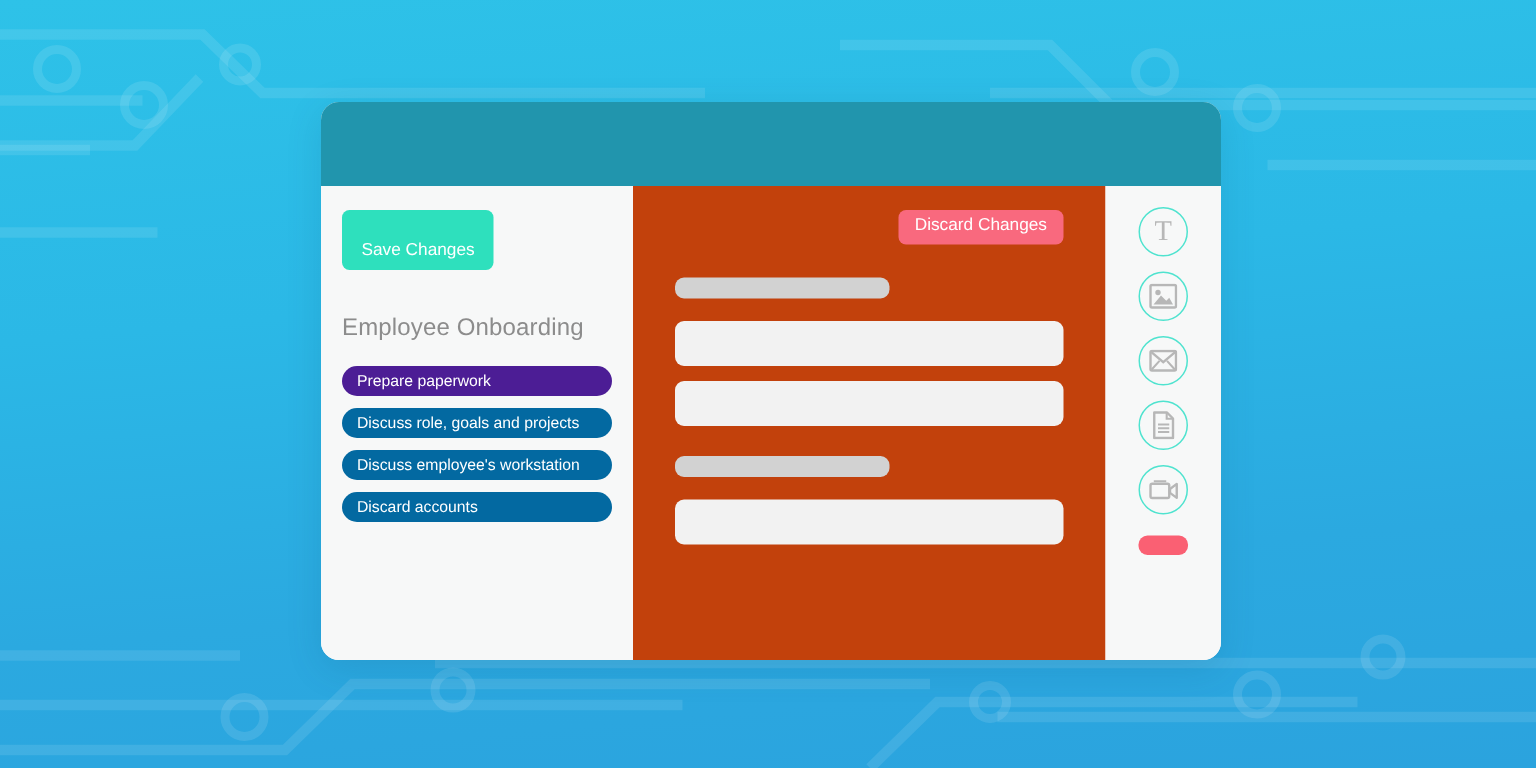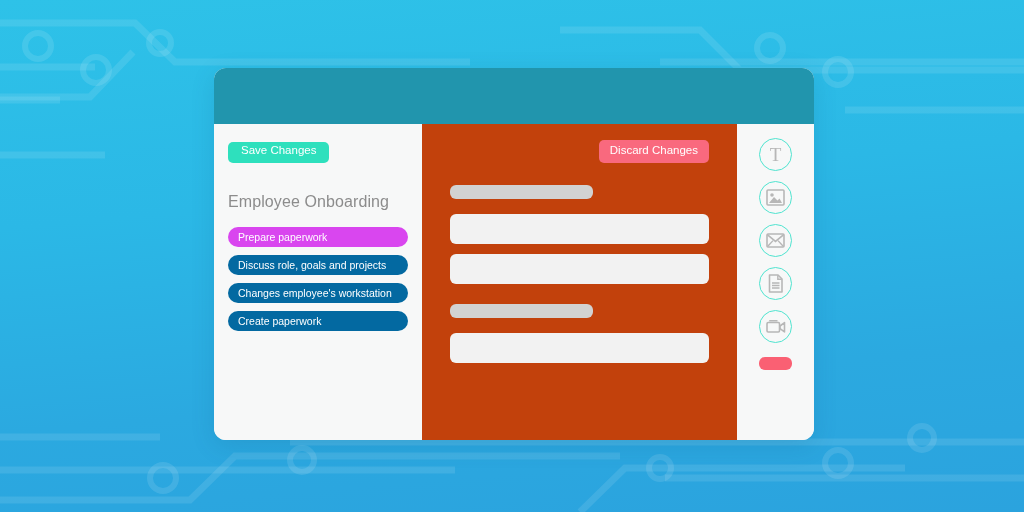--- a/index.html
+++ b/index.html
@@ -58,21 +58,21 @@
   .sidebar {
     width: 208px;
     background: #f7f8f8;
     padding: 16px 0 0 0;
     box-sizing: border-box;
     flex: none;
   }
   .save-btn {
     display: inline-block;
     margin-left: 14px;
-    padding: 3px 13px 6px;
+    padding: 22px 13px 6px;
     border-radius: 5px;
     background: #2ee0bd;
     color: #ffffff;
     font-size: 11.5px;
     line-height: 1;
     border: none;
     cursor: pointer;
     font-family: "Liberation Sans", sans-serif;
   }
   .section-title {
@@ -93,21 +93,21 @@
     background: #0369a1;
     color: #ffffff;
     font-size: 10.5px;
     padding: 0 10px;
     margin-bottom: 8px;
     cursor: pointer;
     white-space: nowrap;
     overflow: hidden;
   }
   .task-item.active {
-    background: #d946ef;
+    background: #4c1d95;
   }
 
   
   .editor {
     flex: 1 1 auto;
     background: #c2410c;
     padding: 16px 28px 17px 28px;
     box-sizing: border-box;
   }
   .discard-row {
@@ -227,22 +227,22 @@
     <div class="card-body">
 
       <div class="sidebar">
         <button class="save-btn">Save Changes</button>
 
         <div class="section-title">Employee Onboarding</div>
 
         <ul class="task-list">
           <li class="task-item active">Prepare paperwork</li>
           <li class="task-item">Discuss role, goals and projects</li>
-          <li class="task-item">Changes employee's workstation</li>
-          <li class="task-item">Create paperwork</li>
+          <li class="task-item">Discuss employee's workstation</li>
+          <li class="task-item">Discard accounts</li>
         </ul>
       </div>
 
       <div class="editor">
         <div class="discard-row">
           <button class="discard-btn">Discard Changes</button>
         </div>
 
         <div class="skeleton-stack">
           <div class="sk-label"></div>

